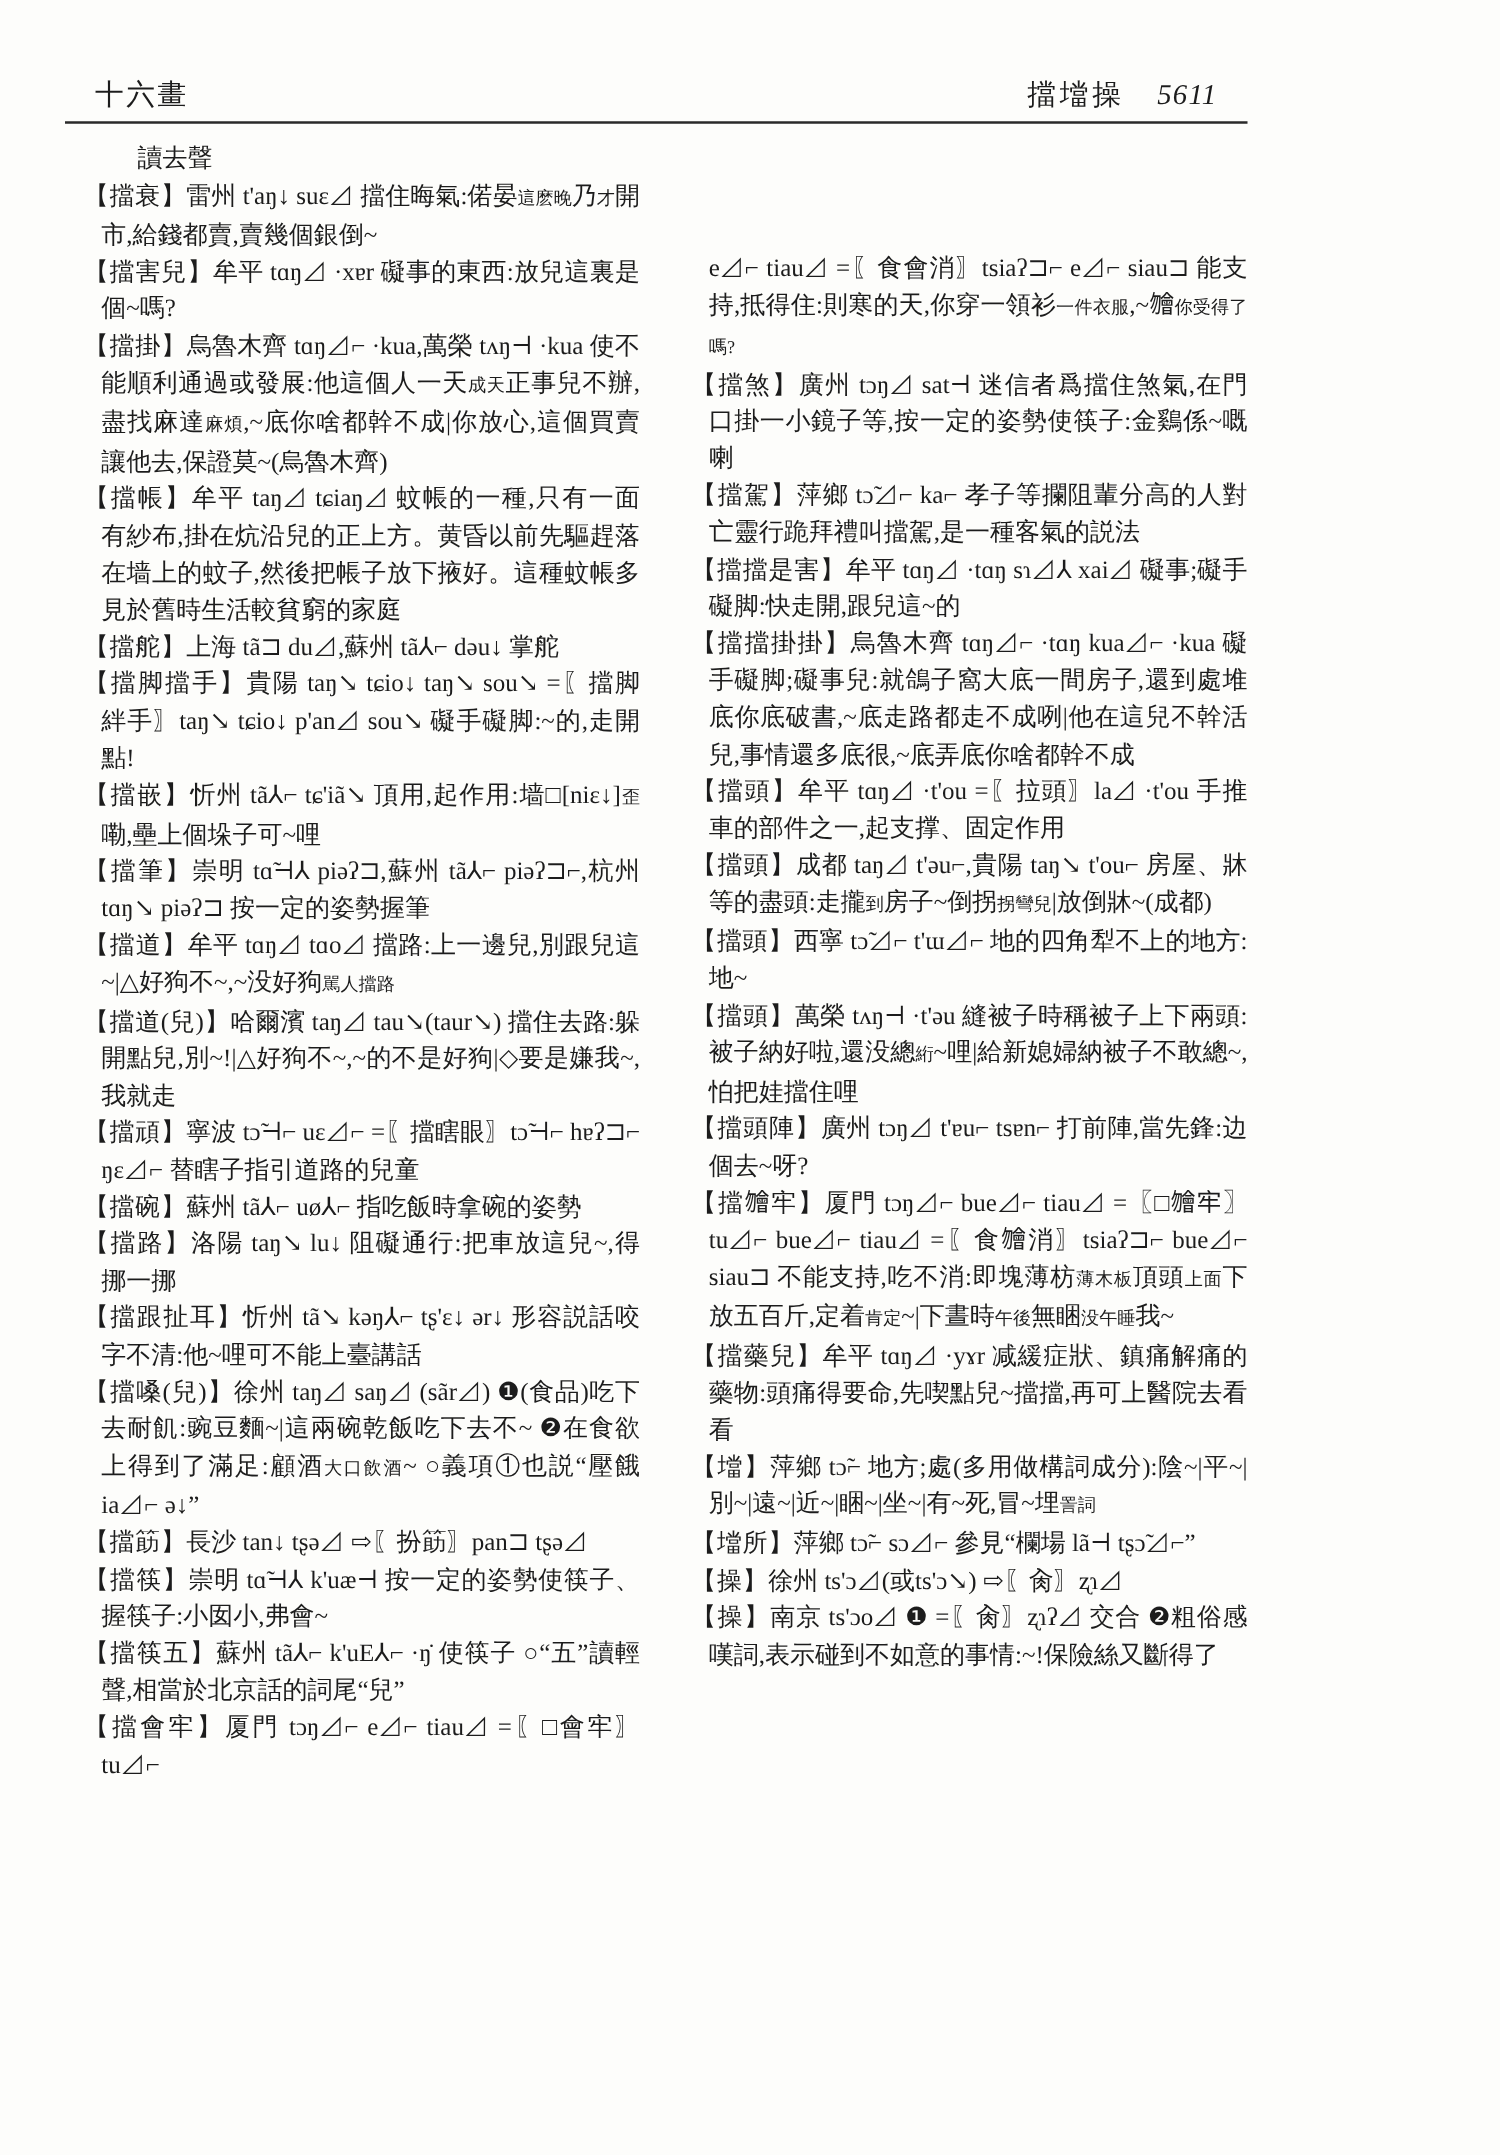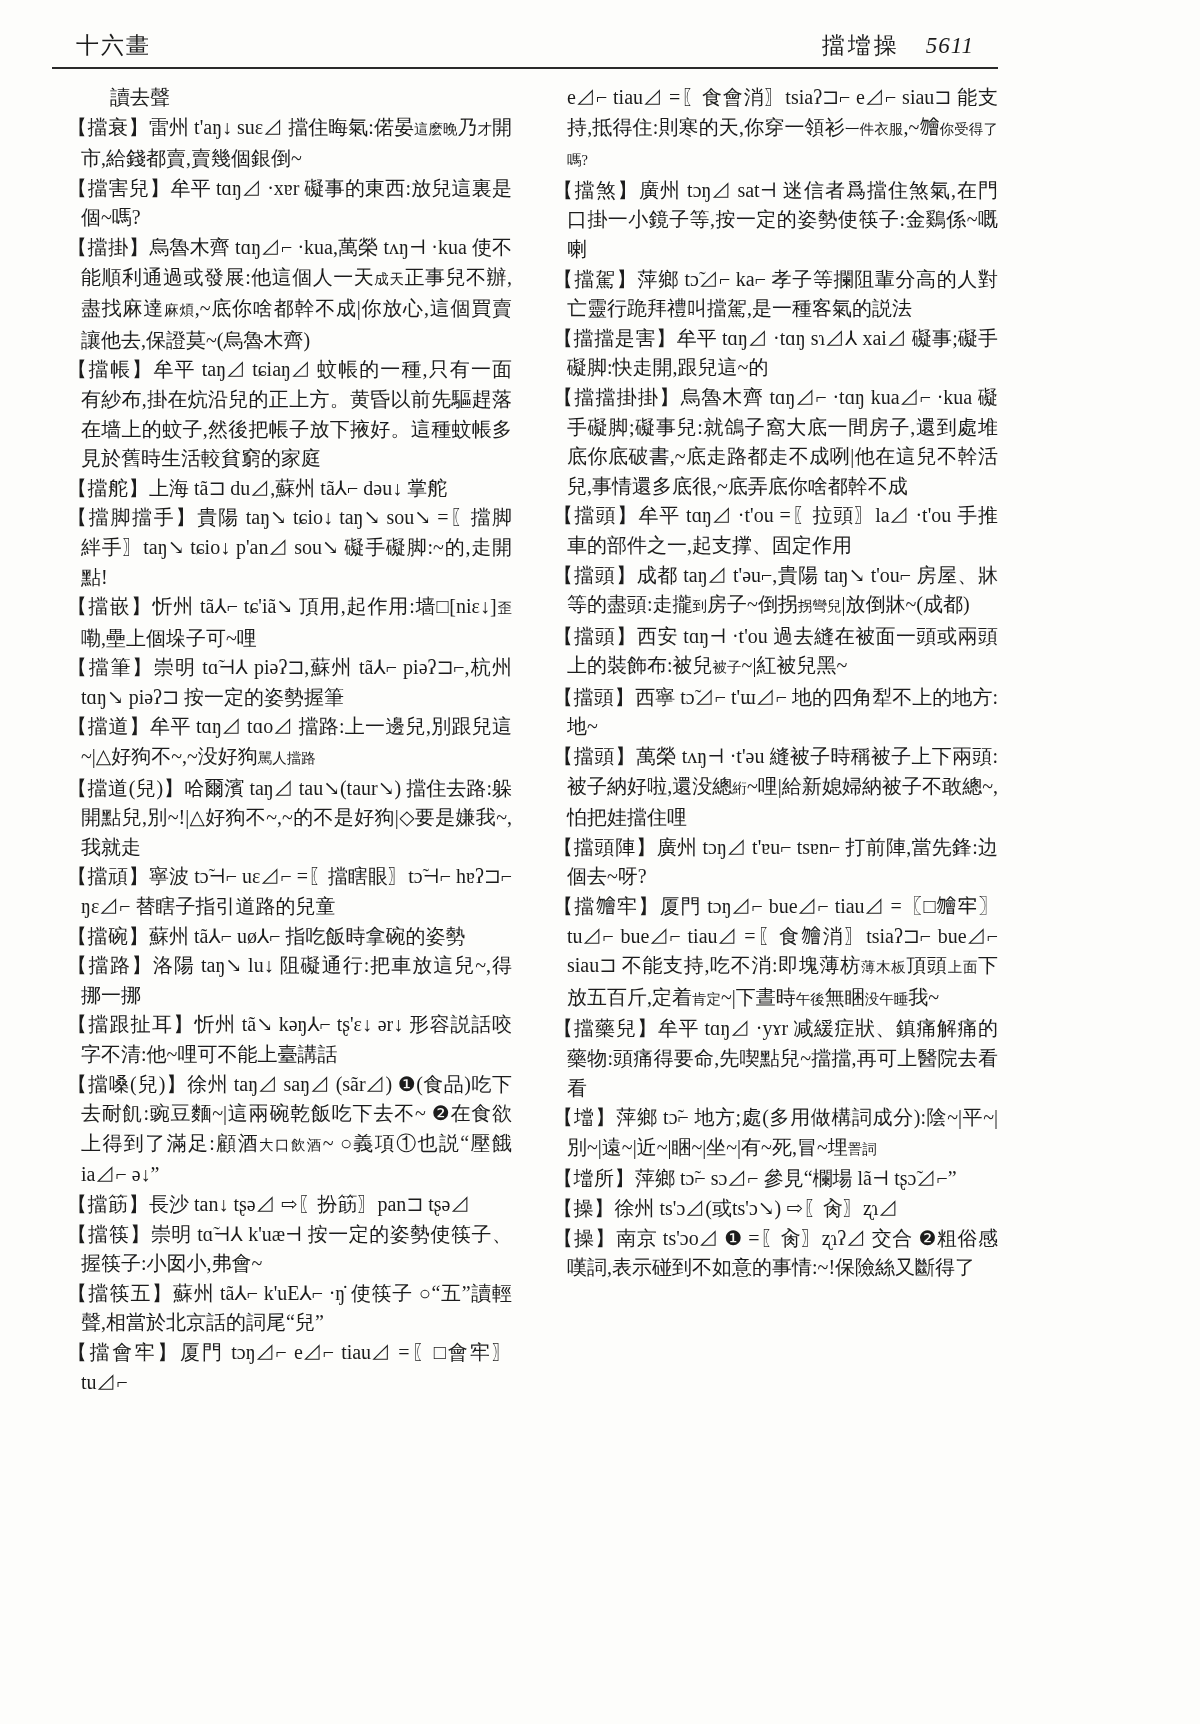--- a/index.html
+++ b/index.html
@@ -3,30 +3,30 @@
 <meta charset="utf-8">
 <style>
   html,body{margin:0;padding:0;}
   body{
     width:1200px;height:1724px;
     background:#fdfdfb;
     color:#1c1c1c;
     font-family:"Liberation Serif","DejaVu Serif",serif;
     -webkit-font-smoothing:antialiased;
   }
-  .page{box-sizing:border-box;width:1040px;height:1724px;padding:30px 42px 20px 52px;overflow:hidden;}
+  .page{box-sizing:border-box;width:1040px;height:1724px;padding:60px 42px 20px 52px;overflow:hidden;}
   .running-head{
     display:flex;justify-content:space-between;align-items:flex-end;
     font-size:23px;letter-spacing:2px;
     padding:0 24px 6px 24px;
   }
   .running-head .rh-right{letter-spacing:3px;}
   .running-head .rh-page{margin-left:26px;letter-spacing:1px;font-family:"Liberation Serif",serif;font-style:italic;}
   .head-rule{border:none;border-top:2.5px solid #2a2a2a;margin:0 0 14px 0;}
-  .cols{display:flex;gap:26px;}
+  .cols{display:flex;gap:26px;align-items:center;}
   .col{width:538px;font-size:20px;line-height:29.6px;text-align:justify;text-justify:inter-ideograph;}
   .entry{padding-left:29px;text-indent:-29px;}
   .entry.cont{padding-left:29px;text-indent:0;}
   .tone-label{padding-left:58px;}
   .hw{font-weight:normal;letter-spacing:0.5px;margin-left:15px;}
   .gloss{font-size:14.5px;letter-spacing:0;}
 </style>
 </head>
 <body>
 
@@ -62,21 +62,20 @@
         <div class="entry"><span class="hw">【擋會牢】</span><span>厦門 tɔŋ⊿⌐ e⊿⌐ tiau⊿ =〖□會牢〗tu⊿⌐</span></div>
       </div>
     <div class="col" id="col-right">
         <div class="entry cont"><span>e⊿⌐ tiau⊿ =〖食會消〗tsiaʔ⊐⌐ e⊿⌐ siau⊐ 能支持,抵得住:則寒的天,你穿一領衫<span class="gloss">一件衣服</span>,~𣍐<span class="gloss">你受得了嗎?</span></span></div>
         <div class="entry"><span class="hw">【擋煞】</span><span>廣州 tɔŋ⊿ sat⊣ 迷信者爲擋住煞氣,在門口掛一小鏡子等,按一定的姿勢使筷子:金鷄係~嘅喇</span></div>
         <div class="entry"><span class="hw">【擋駕】</span><span>萍鄉 tɔ̃⊿⌐ ka⌐ 孝子等攔阻輩分高的人對亡靈行跪拜禮叫擋駕,是一種客氣的説法</span></div>
         <div class="entry"><span class="hw">【擋擋是害】</span><span>牟平 tɑŋ⊿ ·tɑŋ sɿ⊿⅄ xai⊿ 礙事;礙手礙脚:快走開,跟兒這~的</span></div>
         <div class="entry"><span class="hw">【擋擋掛掛】</span><span>烏魯木齊 tɑŋ⊿⌐ ·tɑŋ kua⊿⌐ ·kua 礙手礙脚;礙事兒:就鴿子窩大底一間房子,還到處堆底你底破書,~底走路都走不成咧|他在這兒不幹活兒,事情還多底很,~底弄底你啥都幹不成</span></div>
         <div class="entry"><span class="hw">【擋頭】</span><span>牟平 tɑŋ⊿ ·t'ou =〖拉頭〗la⊿ ·t'ou 手推車的部件之一,起支撑、固定作用</span></div>
         <div class="entry"><span class="hw">【擋頭】</span><span>成都 taŋ⊿ t'əu⌐,貴陽 taŋ↘ t'ou⌐ 房屋、牀等的盡頭:走攏<span class="gloss">到</span>房子~倒拐<span class="gloss">拐彎兒</span>|放倒牀~(成都)</span></div>
-        <div class="entry"><span class="hw">【擋頭】</span><span>西安 tɑŋ⊣ ·t'ou 過去縫在被面一頭或兩頭上的裝飾布:被兒<span class="gloss">被子</span>~|紅被兒黑~</span></div>
         <div class="entry"><span class="hw">【擋頭】</span><span>西寧 tɔ̃⊿⌐ t'ɯ⊿⌐ 地的四角犁不上的地方:地~</span></div>
         <div class="entry"><span class="hw">【擋頭】</span><span>萬榮 tʌŋ⊣ ·t'əu 縫被子時稱被子上下兩頭:被子納好啦,還没總<span class="gloss">絎</span>~哩|給新媳婦納被子不敢總~,怕把娃擋住哩</span></div>
         <div class="entry"><span class="hw">【擋頭陣】</span><span>廣州 tɔŋ⊿ t'ɐu⌐ tsɐn⌐ 打前陣,當先鋒:边個去~呀?</span></div>
         <div class="entry"><span class="hw">【擋𣍐牢】</span><span>厦門 tɔŋ⊿⌐ bue⊿⌐ tiau⊿ =〖□𣍐牢〗tu⊿⌐ bue⊿⌐ tiau⊿ =〖食𣍐消〗tsiaʔ⊐⌐ bue⊿⌐ siau⊐ 不能支持,吃不消:即塊薄枋<span class="gloss">薄木板</span>頂頭<span class="gloss">上面</span>下放五百斤,定着<span class="gloss">肯定</span>~|下晝時<span class="gloss">午後</span>無睏<span class="gloss">没午睡</span>我~</span></div>
         <div class="entry"><span class="hw">【擋藥兒】</span><span>牟平 tɑŋ⊿ ·yɤr 减緩症狀、鎮痛解痛的藥物:頭痛得要命,先喫點兒~擋擋,再可上醫院去看看</span></div>
         <div class="entry"><span class="hw">【壋】</span><span>萍鄉 tɔ̃⌐ 地方;處(多用做構詞成分):陰~|平~|別~|遠~|近~|睏~|坐~|有~死,冒~埋<span class="gloss">詈詞</span></span></div>
         <div class="entry"><span class="hw">【壋所】</span><span>萍鄉 tɔ̃⌐ sɔ⊿⌐ 參見“欄場 lã⊣ tʂɔ̃⊿⌐”</span></div>
         <div class="entry"><span class="hw">【操】</span><span>徐州 ts'ɔ⊿(或ts'ɔ↘) ⇨〖肏〗ʐɿ⊿</span></div>
         <div class="entry"><span class="hw">【操】</span><span>南京 ts'ɔo⊿ ❶ =〖肏〗ʐɿʔ⊿ 交合 ❷粗俗感嘆詞,表示碰到不如意的事情:~!保險絲又斷得了</span></div>
       </div>

